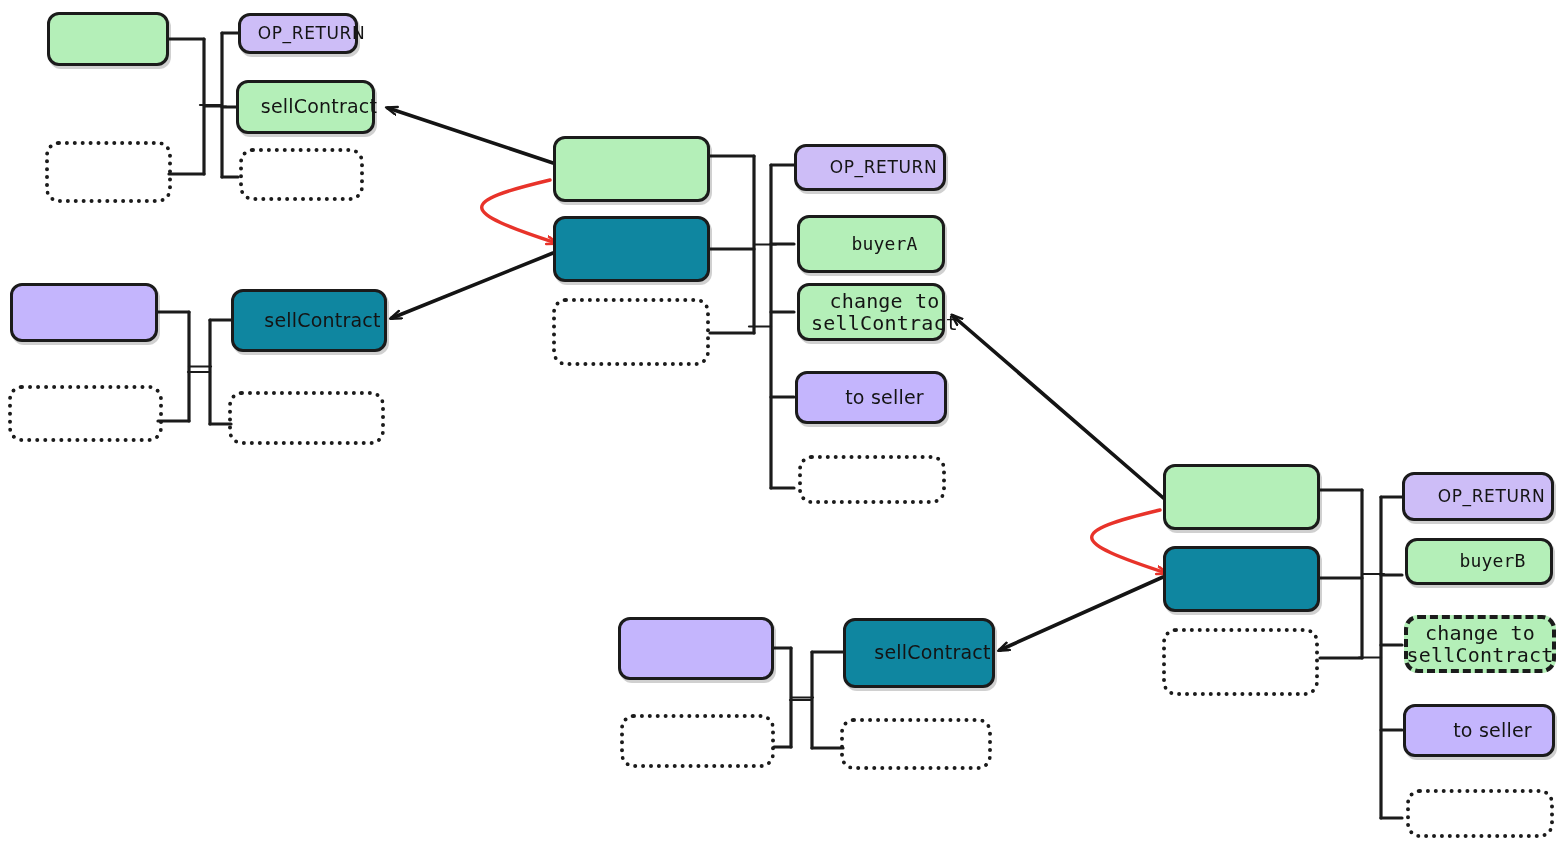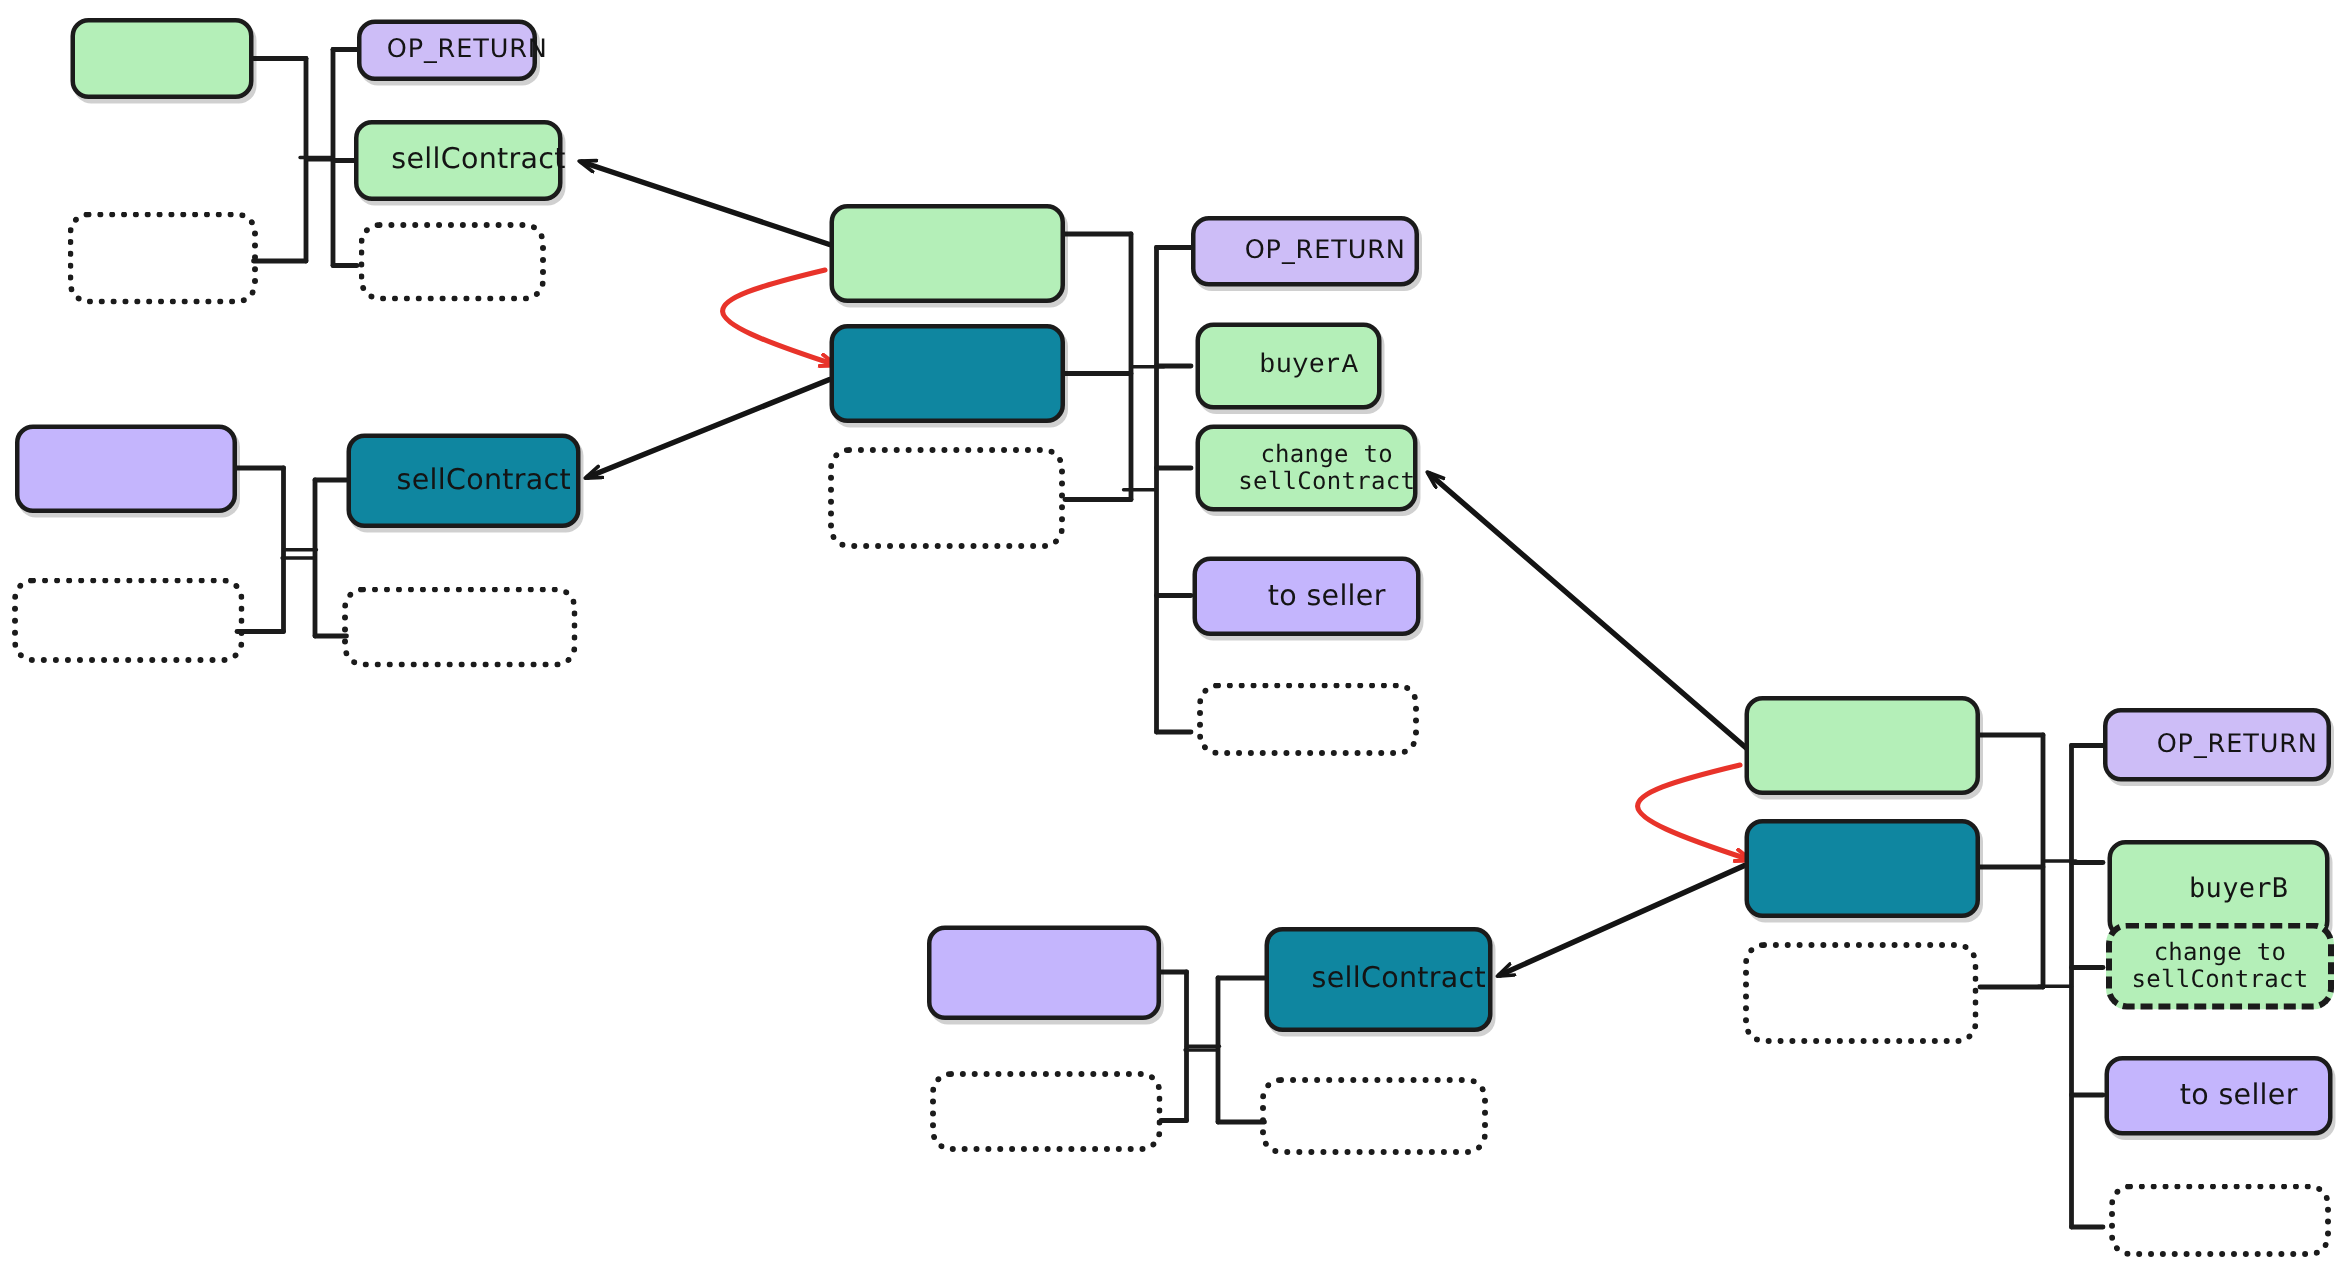--- a/index.html
+++ b/index.html
@@ -32,21 +32,21 @@
   .fill-none{background:transparent;}
 
   
   .bd-solid{border-style:solid;}
   .bd-dotted{border-style:dotted;border-width:4px;border-radius:14px;}
   .bd-dashed{border-style:dashed;border-width:4px;border-radius:14px;}
 
   
   .t-hand{font-family:"DejaVu Sans",sans-serif;font-size:19px;}
   .t-mono{font-family:"DejaVu Sans Mono","Liberation Mono",monospace;font-size:18px;}
-  .t-mono-sm{font-family:"DejaVu Sans Mono","Liberation Mono",monospace;font-size:16px;}
+  .t-mono-sm{font-family:"DejaVu Sans Mono","Liberation Mono",monospace;font-size:20px;}
   .t-opret{font-family:"DejaVu Sans",sans-serif;font-size:17px;letter-spacing:.6px;}
 
   .shadow{box-shadow:2px 3px 0 rgba(20,20,20,.20);padding-left:27px;}
 </style>
 </head>
 <body>
 
 <div id="stage">
 
   <svg id="edges" viewBox="0 0 1564 848" xmlns="http://www.w3.org/2000/svg">
@@ -147,32 +147,32 @@
       <div class="node fill-green bd-solid t-hand shadow" style="left: 236px; top: 80px; width: 139px; height: 54px;">sellContract</div>
       <div class="node fill-none bd-dotted t-hand" style="left: 239px; top: 148px; width: 125px; height: 53px;"></div>
       <div class="node fill-white bd-solid t-hand shadow" style="left: 10px; top: 283px; width: 148px; height: 59px;"></div>
       <div class="node fill-none bd-dotted t-hand" style="left: 8px; top: 385px; width: 155px; height: 57px;"></div>
       <div class="node fill-teal bd-solid t-hand shadow" style="left: 231px; top: 289px; width: 156px; height: 63px;">sellContract</div>
       <div class="node fill-none bd-dotted t-hand" style="left: 228px; top: 391px; width: 157px; height: 54px;"></div>
       <div class="node fill-green bd-solid t-hand shadow" style="left: 553px; top: 136px; width: 157px; height: 66px;"></div>
       <div class="node fill-teal bd-solid t-hand shadow" style="left: 553px; top: 216px; width: 157px; height: 66px;"></div>
       <div class="node fill-none bd-dotted t-hand" style="left: 552px; top: 298px; width: 158px; height: 68px;"></div>
       <div class="node fill-purple bd-solid t-opret shadow" style="left: 794px; top: 144px; width: 152px; height: 47px;">OP_RETURN</div>
-      <div class="node fill-green bd-solid t-mono shadow" style="left: 797px; top: 215px; width: 124px; height: 58px; font-family: Liberation Mono, monospace;">buyerA</div>
+      <div class="node fill-green bd-solid t-mono shadow" style="left: 797px; top: 215px; width: 148px; height: 58px;">buyerA</div>
       <div class="node fill-green bd-solid t-mono-sm shadow" style="left: 797px; top: 283px; width: 148px; height: 58px;">change to
 sellContract</div>
       <div class="node fill-white bd-solid t-hand shadow" style="left: 795px; top: 371px; width: 152px; height: 53px;">to seller</div>
       <div class="node fill-none bd-dotted t-hand" style="left: 798px; top: 455px; width: 148px; height: 49px;"></div>
       <div class="node fill-white bd-solid t-hand shadow" style="left: 618px; top: 617px; width: 156px; height: 63px;"></div>
       <div class="node fill-none bd-dotted t-hand" style="left: 620px; top: 714px; width: 155px; height: 54px;"></div>
       <div class="node fill-teal bd-solid t-hand shadow" style="left: 843px; top: 618px; width: 152px; height: 70px;">sellContract</div>
       <div class="node fill-none bd-dotted t-hand" style="left: 840px; top: 718px; width: 152px; height: 52px;"></div>
       <div class="node fill-green bd-solid t-hand shadow" style="left: 1163px; top: 464px; width: 157px; height: 66px;"></div>
       <div class="node fill-teal bd-solid t-hand shadow" style="left: 1163px; top: 546px; width: 157px; height: 66px;"></div>
       <div class="node fill-none bd-dotted t-hand" style="left: 1162px; top: 628px; width: 157px; height: 68px;"></div>
       <div class="node fill-purple bd-solid t-opret shadow" style="left: 1402px; top: 472px; width: 152px; height: 49px;">OP_RETURN</div>
-      <div class="node fill-green bd-solid t-mono shadow" style="left: 1405px; top: 560px; width: 148px; height: 66px;">buyerB</div>
+      <div class="node fill-green bd-solid t-mono shadow" style="left: 1405px; top: 538px; width: 148px; height: 47px;">buyerB</div>
       <div class="node fill-green bd-dashed t-mono-sm" style="left: 1404px; top: 615px; width: 152px; height: 58px;">change to
 sellContract</div>
       <div class="node fill-white bd-solid t-hand shadow" style="left: 1403px; top: 704px; width: 152px; height: 53px;">to seller</div>
       <div class="node fill-none bd-dotted t-hand" style="left: 1406px; top: 789px; width: 148px; height: 49px;"></div>
     </div>
 </div>
 
 </body></html>

